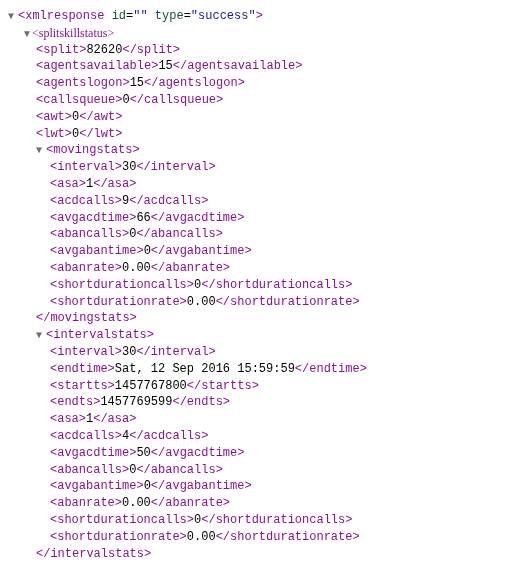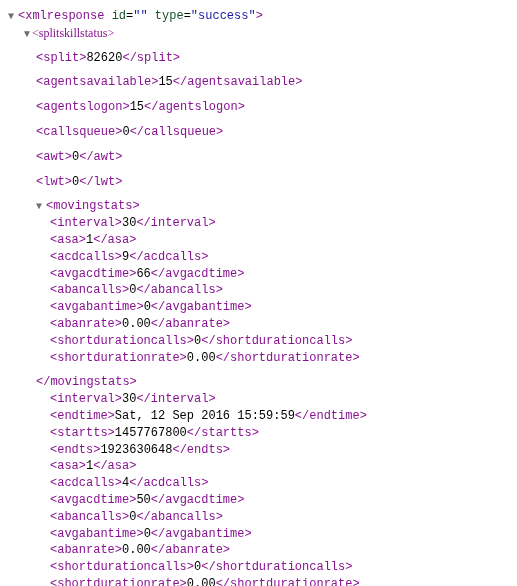--- a/index.html
+++ b/index.html
@@ -19,21 +19,21 @@
   .twisty {
     display: inline-block;
     width: 10px;
     color: #6e6e6e;
     font-size: 10px;
     cursor: default;
     user-select: none;
   }
   .i0 { padding-left: 0px; }
   .i1 { padding-left: 14px; font-family: Liberation Serif, serif; }
-  .i2 { padding-left: 28px; margin-top: 8px; }
+  .i2 { padding-left: 28px; }
   .i3 { padding-left: 42px; }
 </style>
 </head>
 <body>
 
 <div>
 
 <span class="line i0"><span class="twisty">▼</span><span class="tag">&lt;xmlresponse</span> <span class="attr-name">id</span>=<span class="attr-val">""</span> <span class="attr-name">type</span>=<span class="attr-val">"success"</span><span class="tag">&gt;</span></span>
 
 <span class="line i1"><span class="twisty">▼</span><span class="tag">&lt;splitskillstatus</span><span class="tag">&gt;</span></span>
@@ -50,24 +50,25 @@
 <span class="line i3"><span class="tag">&lt;asa&gt;</span><span class="text-val">1</span><span class="tag">&lt;/asa&gt;</span></span>
 <span class="line i3"><span class="tag">&lt;acdcalls&gt;</span><span class="text-val">9</span><span class="tag">&lt;/acdcalls&gt;</span></span>
 <span class="line i3"><span class="tag">&lt;avgacdtime&gt;</span><span class="text-val">66</span><span class="tag">&lt;/avgacdtime&gt;</span></span>
 <span class="line i3"><span class="tag">&lt;abancalls&gt;</span><span class="text-val">0</span><span class="tag">&lt;/abancalls&gt;</span></span>
 <span class="line i3"><span class="tag">&lt;avgabantime&gt;</span><span class="text-val">0</span><span class="tag">&lt;/avgabantime&gt;</span></span>
 <span class="line i3"><span class="tag">&lt;abanrate&gt;</span><span class="text-val">0.00</span><span class="tag">&lt;/abanrate&gt;</span></span>
 <span class="line i3"><span class="tag">&lt;shortdurationcalls&gt;</span><span class="text-val">0</span><span class="tag">&lt;/shortdurationcalls&gt;</span></span>
 <span class="line i3"><span class="tag">&lt;shortdurationrate&gt;</span><span class="text-val">0.00</span><span class="tag">&lt;/shortdurationrate&gt;</span></span>
 <span class="line i2"><span class="tag">&lt;/movingstats&gt;</span></span>
 
+<span class="line i2"><span class="twisty">▼</span><span class="tag">&lt;intervalstats</span><span class="tag">&gt;</span></span>
 <span class="line i3"><span class="tag">&lt;interval&gt;</span><span class="text-val">30</span><span class="tag">&lt;/interval&gt;</span></span>
 <span class="line i3"><span class="tag">&lt;endtime&gt;</span><span class="text-val">Sat, 12 Sep 2016 15:59:59</span><span class="tag">&lt;/endtime&gt;</span></span>
 <span class="line i3"><span class="tag">&lt;startts&gt;</span><span class="text-val">1457767800</span><span class="tag">&lt;/startts&gt;</span></span>
-<span class="line i3"><span class="tag">&lt;endts&gt;</span><span class="text-val">1923630648</span><span class="tag">&lt;/endts&gt;</span></span>
+<span class="line i3"><span class="tag">&lt;endts&gt;</span><span class="text-val">1457769599</span><span class="tag">&lt;/endts&gt;</span></span>
 <span class="line i3"><span class="tag">&lt;asa&gt;</span><span class="text-val">1</span><span class="tag">&lt;/asa&gt;</span></span>
 <span class="line i3"><span class="tag">&lt;acdcalls&gt;</span><span class="text-val">4</span><span class="tag">&lt;/acdcalls&gt;</span></span>
 <span class="line i3"><span class="tag">&lt;avgacdtime&gt;</span><span class="text-val">50</span><span class="tag">&lt;/avgacdtime&gt;</span></span>
 <span class="line i3"><span class="tag">&lt;abancalls&gt;</span><span class="text-val">0</span><span class="tag">&lt;/abancalls&gt;</span></span>
 <span class="line i3"><span class="tag">&lt;avgabantime&gt;</span><span class="text-val">0</span><span class="tag">&lt;/avgabantime&gt;</span></span>
 <span class="line i3"><span class="tag">&lt;abanrate&gt;</span><span class="text-val">0.00</span><span class="tag">&lt;/abanrate&gt;</span></span>
 <span class="line i3"><span class="tag">&lt;shortdurationcalls&gt;</span><span class="text-val">0</span><span class="tag">&lt;/shortdurationcalls&gt;</span></span>
 <span class="line i3"><span class="tag">&lt;shortdurationrate&gt;</span><span class="text-val">0.00</span><span class="tag">&lt;/shortdurationrate&gt;</span></span>
 <span class="line i2"><span class="tag">&lt;/intervalstats&gt;</span></span>
 

